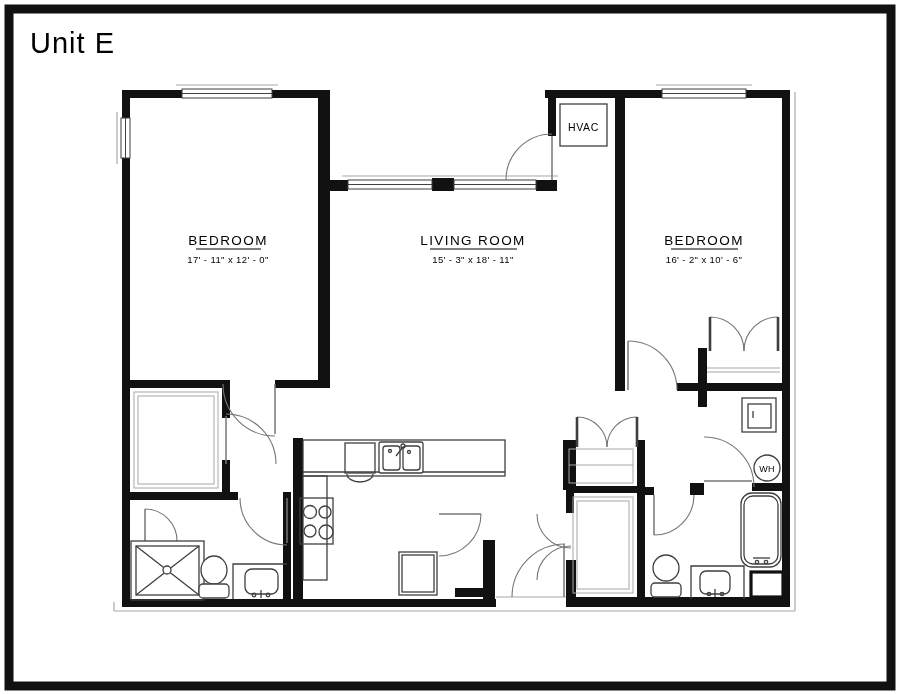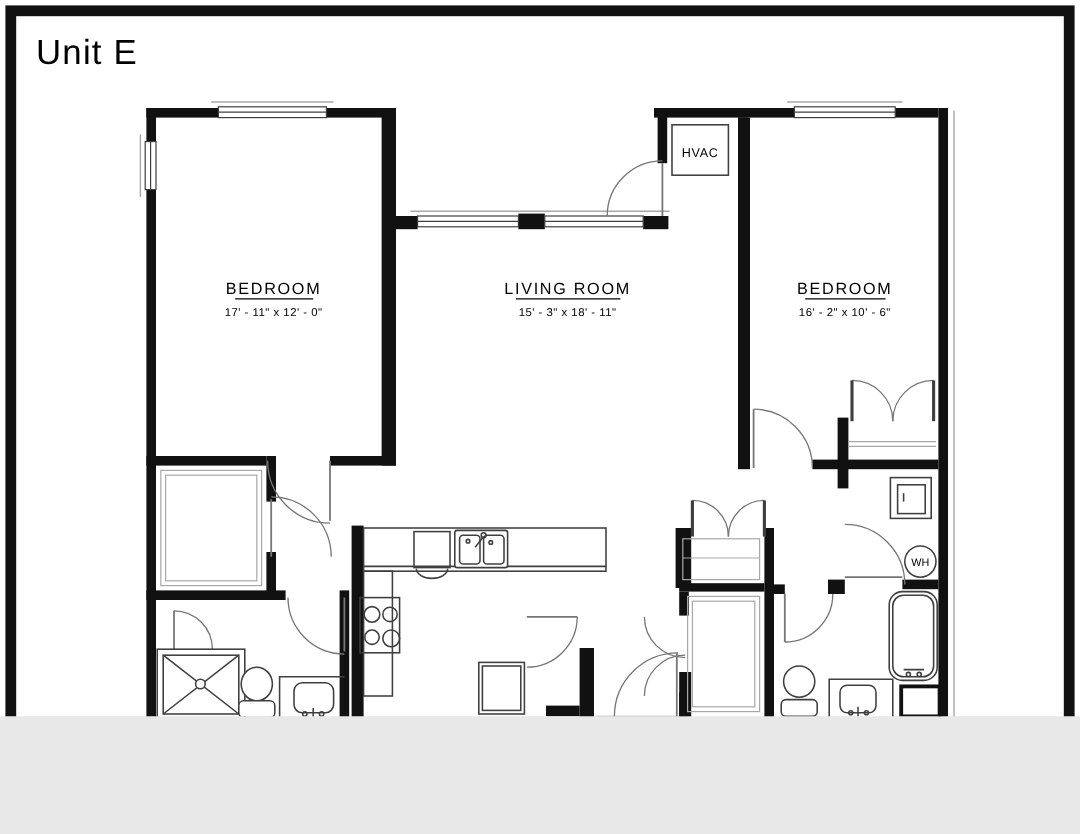--- a/index.html
+++ b/index.html
@@ -1,16 +1,16 @@
 <!DOCTYPE html>
 <html style="--wall: #111111; --line: #3f3f3f; --arc: #767676; --faint: #a8a8a8; --background: #ffffff;"><head>
 <meta charset="utf-8">
 <style>
   html,body{margin:0;padding:0;background:#e8e8e8;}
-  .page{position:relative;width:900px;height:597px;background:#fff;margin:0 auto;overflow:hidden;}
+  .page{position:relative;width:900px;height:695px;background:#fff;margin:0 auto;overflow:hidden;}
   svg{display:block;}
   .wall{fill:var(--wall,#111);stroke:none;}
   .frame{fill:none;stroke:var(--wall,#111);stroke-width:9;}
   .win{fill:#fff;stroke:var(--line,#3f3f3f);stroke-width:1;}
   .wl{stroke:var(--line,#3f3f3f);stroke-width:1;fill:none;}
   .arc{fill:none;stroke:var(--arc,#767676);stroke-width:1.1;}
   .leaf{stroke:var(--arc,#767676);stroke-width:1.5;fill:none;}
   .leaf2{stroke:var(--line,#3f3f3f);stroke-width:2.6;fill:none;}
   .fix{fill:none;stroke:var(--line,#3f3f3f);stroke-width:1.3;}
   .fixw{fill:#fff;stroke:var(--line,#3f3f3f);stroke-width:1.3;}

